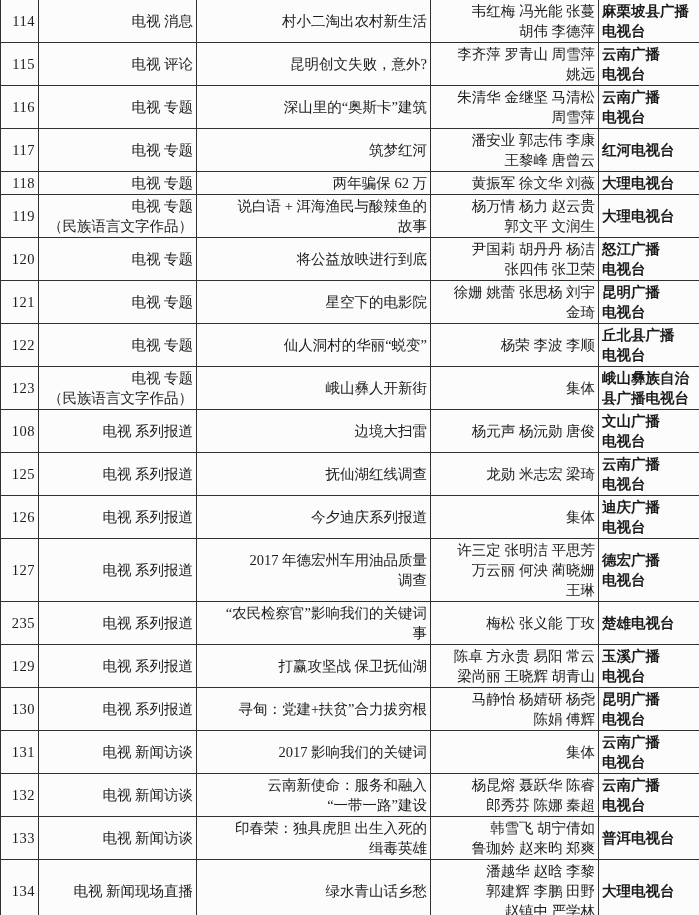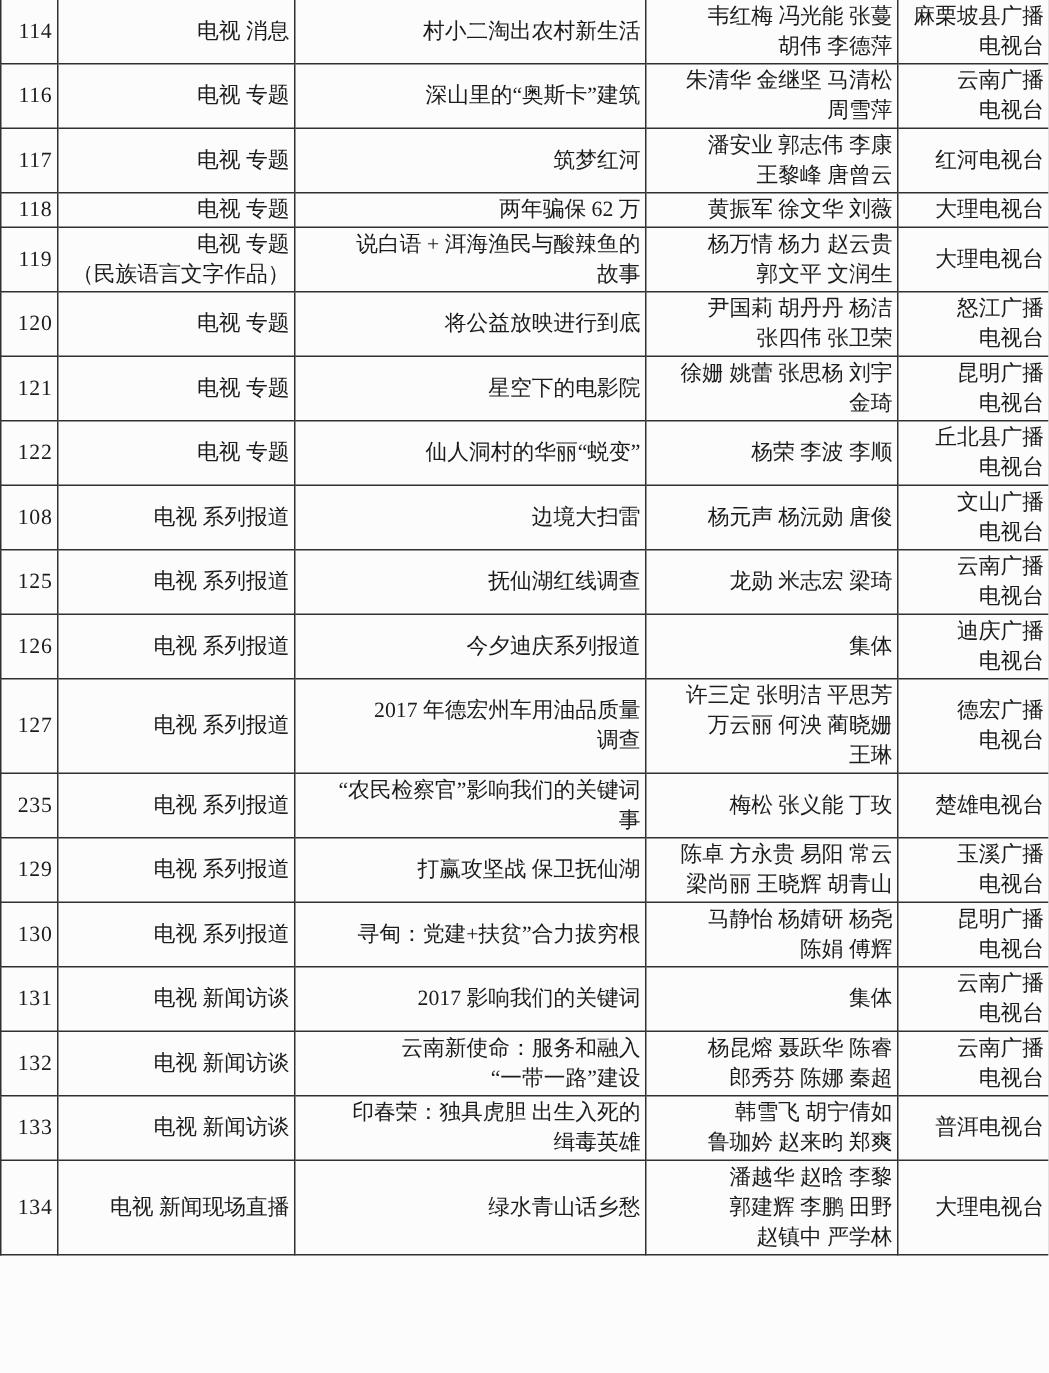--- a/index.html
+++ b/index.html
@@ -29,21 +29,21 @@
     vertical-align: middle;
     white-space: pre-line;
     overflow: hidden;
     word-break: break-all;
   }
   table.award-table tr:first-child td { border-top: none; }
   td.c-no      { text-align: right; font-size: 15px; letter-spacing: 0.5px; margin-top: 20px; }
   td.c-cat     { text-align: right; padding-left: 7px; }
   td.c-title   { text-align: right; }
   td.c-authors { text-align: right; }
-  td.c-station { text-align: right; }
+  td.c-station { text-align: left; font-weight: bold; }
 </style>
 </head>
 <body>
 
 <div class="page">
   <table class="award-table">
     <colgroup>
       <col style="width:38px">
       <col style="width:158px">
       <col style="width:234px">
@@ -54,20 +54,29 @@
         <tr>
     <td class="c-no">114</td>
     <td class="c-cat">电视 消息</td>
     <td class="c-title">村小二淘出农村新生活</td>
     <td class="c-authors">韦红梅 冯光能 张蔓
 胡伟 李德萍</td>
     <td class="c-station">麻栗坡县广播
 电视台</td>
   </tr>
         <tr>
+    <td class="c-no">115</td>
+    <td class="c-cat">电视 评论</td>
+    <td class="c-title">昆明创文失败，意外?</td>
+    <td class="c-authors">李齐萍 罗青山 周雪萍
+姚远</td>
+    <td class="c-station">云南广播
+电视台</td>
+  </tr>
+        <tr>
     <td class="c-no">116</td>
     <td class="c-cat">电视 专题</td>
     <td class="c-title">深山里的“奥斯卡”建筑</td>
     <td class="c-authors">朱清华  金继坚 马清松
 周雪萍</td>
     <td class="c-station">云南广播
 电视台</td>
   </tr>
         <tr>
     <td class="c-no">117</td>
@@ -114,20 +123,29 @@
   </tr>
         <tr>
     <td class="c-no">122</td>
     <td class="c-cat">电视 专题</td>
     <td class="c-title">仙人洞村的华丽“蜕变”</td>
     <td class="c-authors">杨荣 李波 李顺</td>
     <td class="c-station">丘北县广播
 电视台</td>
   </tr>
         <tr>
+    <td class="c-no">123</td>
+    <td class="c-cat">电视 专题
+（民族语言文字作品）</td>
+    <td class="c-title">峨山彝人开新街</td>
+    <td class="c-authors">集体</td>
+    <td class="c-station">峨山彝族自治
+县广播电视台</td>
+  </tr>
+        <tr>
     <td class="c-no">108</td>
     <td class="c-cat">电视 系列报道</td>
     <td class="c-title">边境大扫雷</td>
     <td class="c-authors">杨元声 杨沅勋 唐俊</td>
     <td class="c-station">文山广播
 电视台</td>
   </tr>
         <tr>
     <td class="c-no">125</td>
     <td class="c-cat">电视 系列报道</td>

